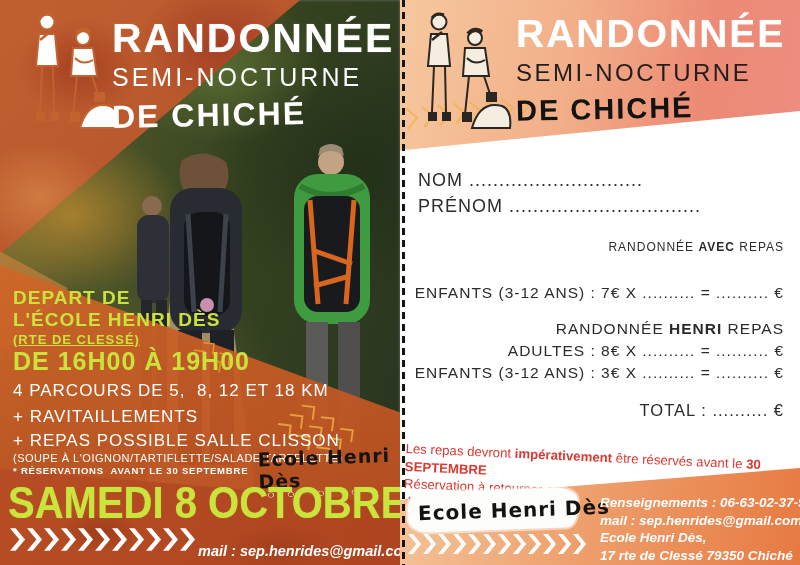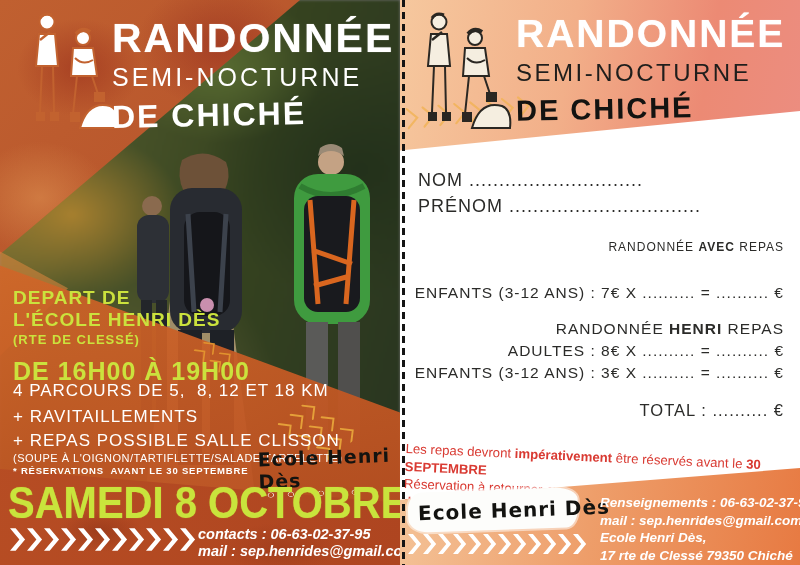--- a/index.html
+++ b/index.html
@@ -54,22 +54,22 @@
     text-shadow:0 0 1px rgba(255,255,255,.6); }
   .l-title .t2 { font-size:25px; font-weight:400; letter-spacing:3px; margin-top:2px; }
   .l-title .t3 { font-size:32px; font-weight:bold; letter-spacing:2px; margin-top:4px; transform:rotate(-1.2deg); }
 
   .illus { position:absolute; width:104px; height:124px; }
   .illus-left { left:20px; top:8px; color:#ffffff; }
 
   .depart { position:absolute; left:13px; top:287px; color:#cbe23d; font-weight:bold; line-height:1.18; }
   .depart .d1 { font-size:19px; letter-spacing:1px; }
   .depart .d2 { font-size:19px; letter-spacing:1px; }
-  .depart .d3 { font-size:13px; letter-spacing:1px; }
-  .depart .d4 { font-size:25px; letter-spacing:1px; margin-top:10px; }
+  .depart .d3 { font-size:13px; letter-spacing:1px;text-decoration:underline; }
+  .depart .d4 { font-size:25px; letter-spacing:1px; margin-top:0; }
 
   .linfo { position:absolute; left:13px; color:#fff; white-space:pre; }
   .li1 { top:381px; font-size:17px; letter-spacing:1px; }
   .li2 { top:407px; font-size:17px; letter-spacing:1px; }
   .li3 { top:431px; font-size:17px; letter-spacing:1px; }
   .li4 { top:452px; font-size:11px; letter-spacing:.5px; }
   .li5 { top:465px; font-size:9.5px; letter-spacing:.8px; font-weight:bold; }
 
   .brand { font-family:"DejaVu Sans", sans-serif; font-weight:bold; color:#131310; transform:rotate(-2deg); letter-spacing:1px; }
   .brand-left { position:absolute; left:258px; top:446px; font-size:19px; }
@@ -264,21 +264,20 @@
         <use href="#chev" x="51" y="0" width="16" height="23"></use>
       <use href="#chev" x="68" y="0" width="16" height="23"></use>
         <use href="#chev" x="85" y="0" width="16" height="23"></use>
       <use href="#chev" x="102" y="0" width="16" height="23"></use>
         <use href="#chev" x="119" y="0" width="16" height="23"></use>
       <use href="#chev" x="136" y="0" width="16" height="23"></use>
         <use href="#chev" x="153" y="0" width="16" height="23"></use>
       <use href="#chev" x="170" y="0" width="16" height="23"></use>
     </svg>
 
-    <div class="l-contact lc1">contacts : 06-63-02-37-95</div>
     <div class="l-contact lc2">mail : sep.henrides@gmail.com</div>
   </div>
 
   <div id="right">
     <div class="r-header"></div>
 
     <svg class="r-header-chev" width="150" height="30">
       <use href="#chevline" x="0" y="4" width="13" height="22"></use>
         <use href="#chevline" x="16" y="4" width="13" height="22"></use>
       <use href="#chevline" x="32" y="4" width="13" height="22"></use>

